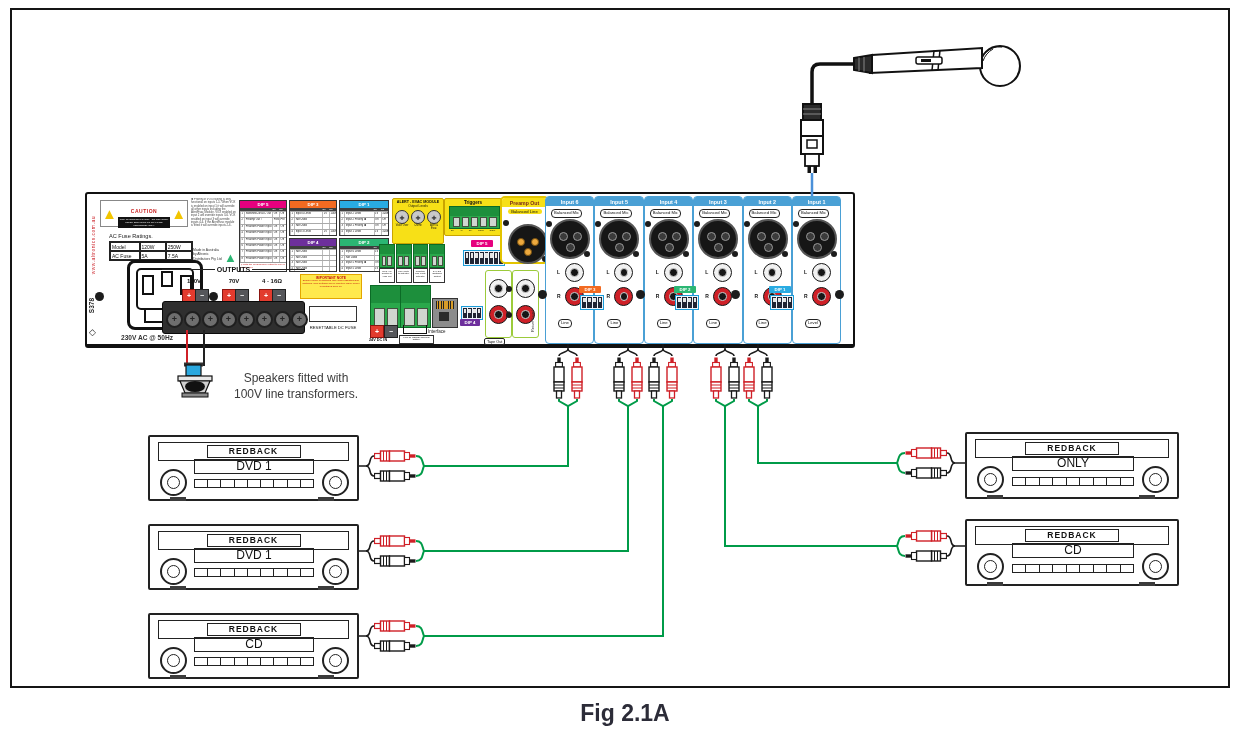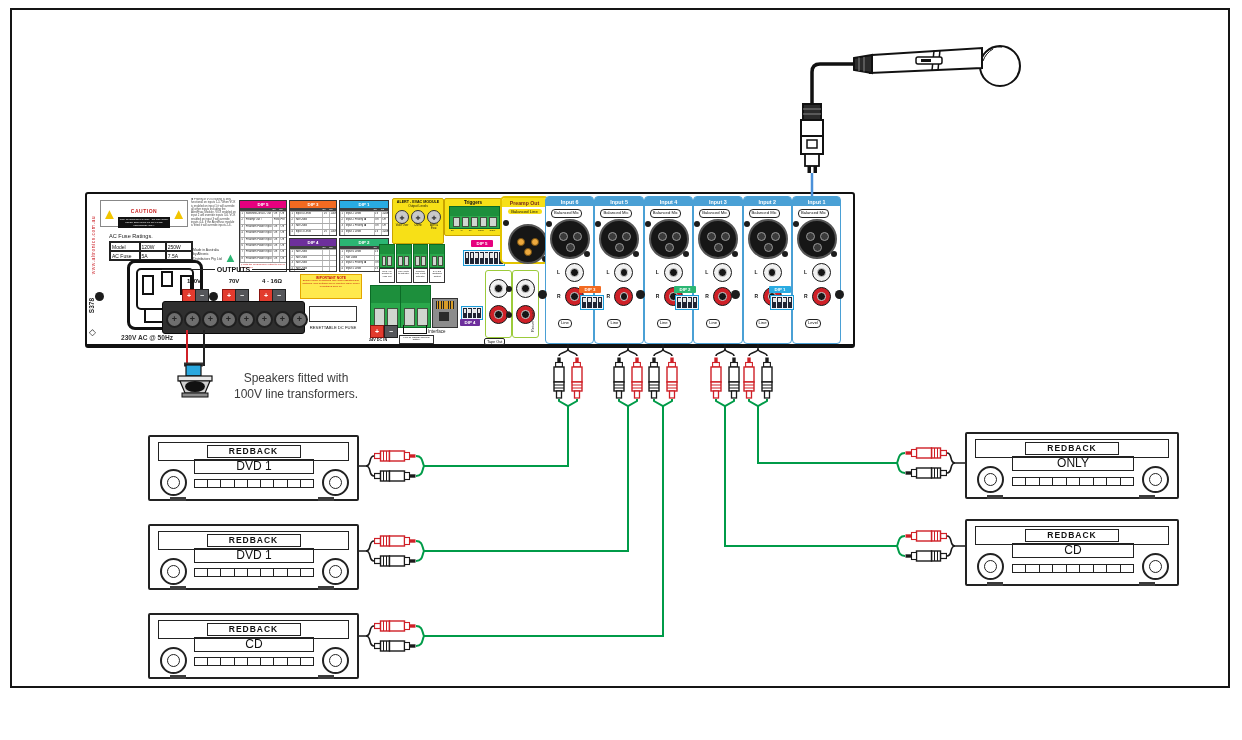--- a/index.html
+++ b/index.html
@@ -997,13 +997,14 @@
           <i></i>
         </span>
         <span class="knob" style="left:175px;top:32px">
           <i></i>
         </span>
         <span class="foot" style="left:20px;top:61px"></span>
         <span class="foot" style="left:172px;top:61px"></span>
       </div>
     </div>
 
+  <div class="a caption">Fig 2.1A</div>
 </div>
 
 </body></html>

